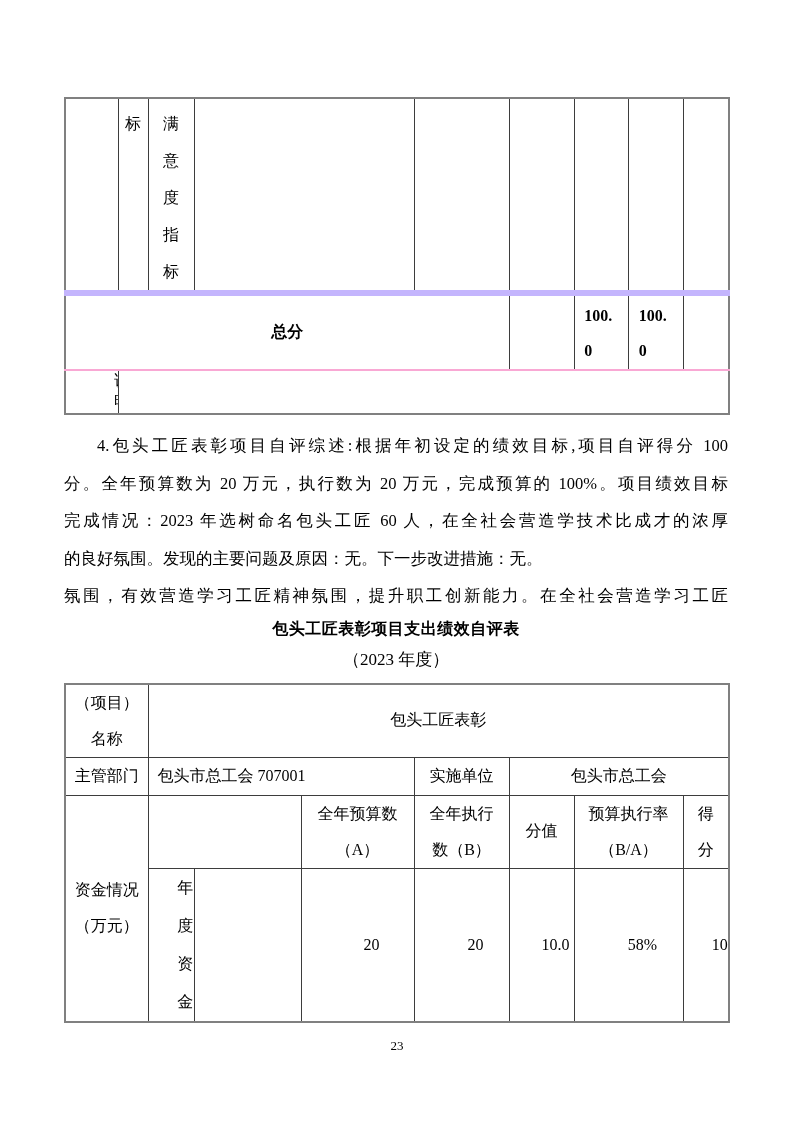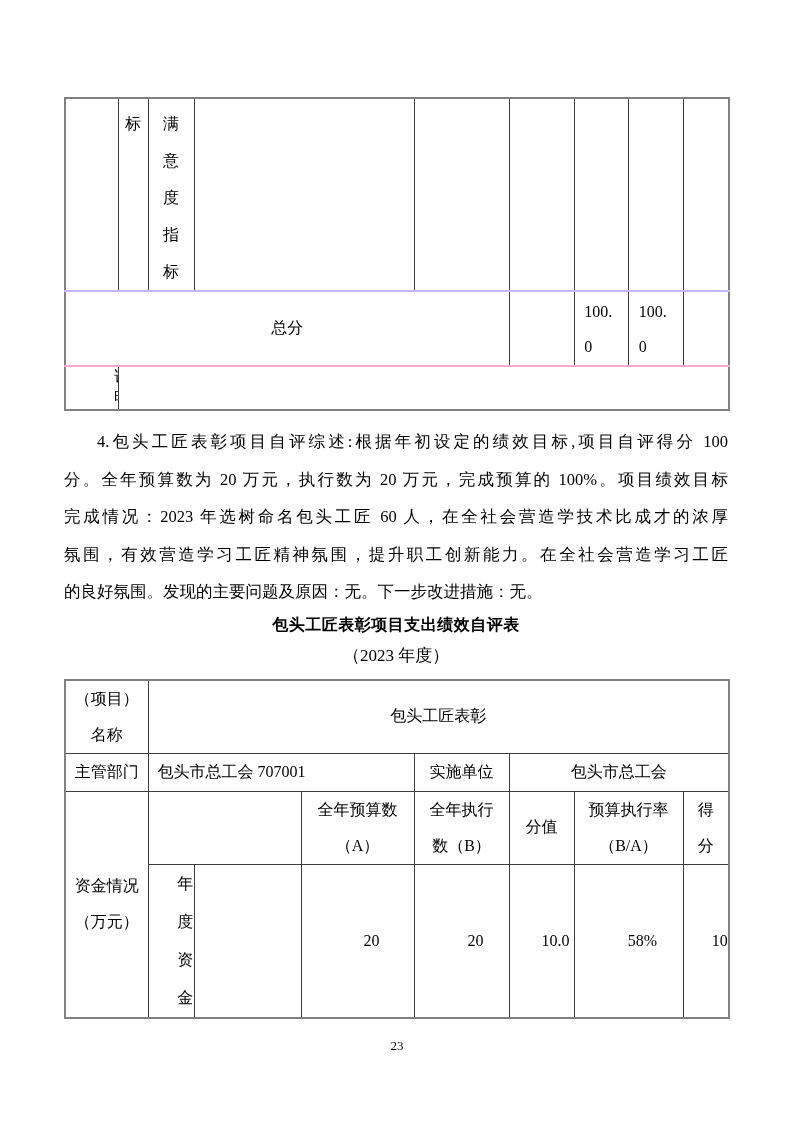--- a/index.html
+++ b/index.html
@@ -19,21 +19,21 @@
   td {
     border: 1px solid #3d3d3d;
     font-size: 16px;
     text-align: center;
     vertical-align: middle;
     padding: 0;
     overflow: hidden;
   }
   
   .t1 .r1 td { height: 184px; }
-  .t1 .total-row td { height: 73px; border-top: 2px solid #c4b5fd; }
+  .t1 .total-row td { height: 73px; border-top: 6px solid #c4b5fd; font-weight: bold; }
   .t1 .note-row td { height: 35px; border-top: 2px solid #f9a8d4; padding-left: 48px; }
   td.vtop { vertical-align: top; }
   .vtext {
     width: 1.1em;
     margin: 6px auto 0 auto;
     line-height: 37px;
     word-break: break-all;
     text-align: center;
   }
   .vtext-mid {
@@ -143,22 +143,22 @@
       <td>说明</td>
       <td colspan="8"></td>
     </tr>
   </tbody>
     </table>
 
   <div class="para">
     <div class="pline pfirst">4.包头工匠表彰项目自评综述:根据年初设定的绩效目标,项目自评得分 100</div>
     <div class="pline">分。全年预算数为 20 万元，执行数为 20 万元，完成预算的 100%。项目绩效目标</div>
     <div class="pline">完成情况：2023 年选树命名包头工匠 60 人，在全社会营造学技术比成才的浓厚</div>
+    <div class="pline plast">的良好氛围。发现的主要问题及原因：无。下一步改进措施：无。</div>
     <div class="pline">氛围，有效营造学习工匠精神氛围，提升职工创新能力。在全社会营造学习工匠</div>
-    <div class="pline plast">的良好氛围。发现的主要问题及原因：无。下一步改进措施：无。</div>
   </div>
 
   <div class="title">包头工匠表彰项目支出绩效自评表</div>
   <div class="subtitle">（2023 年度）</div>
 
   <table class="t2">
     <colgroup>
       <col style="width:83px">
         <col style="width:46px">
         <col style="width:107px">

